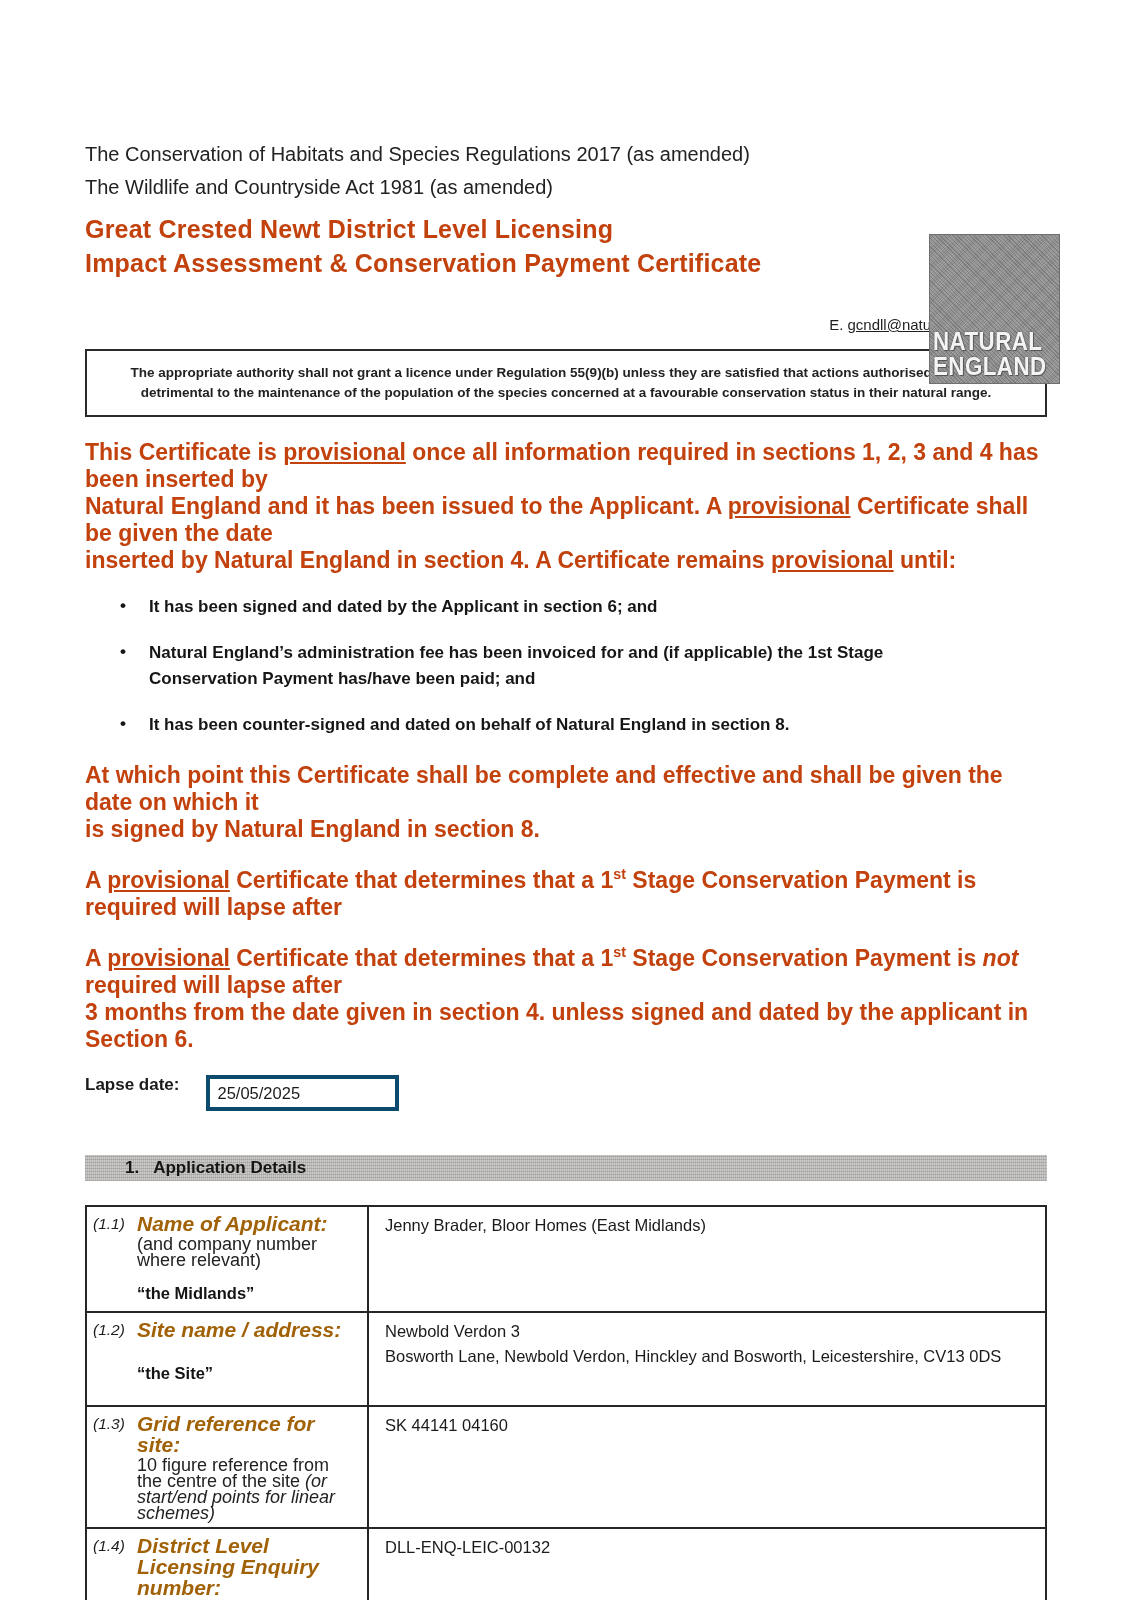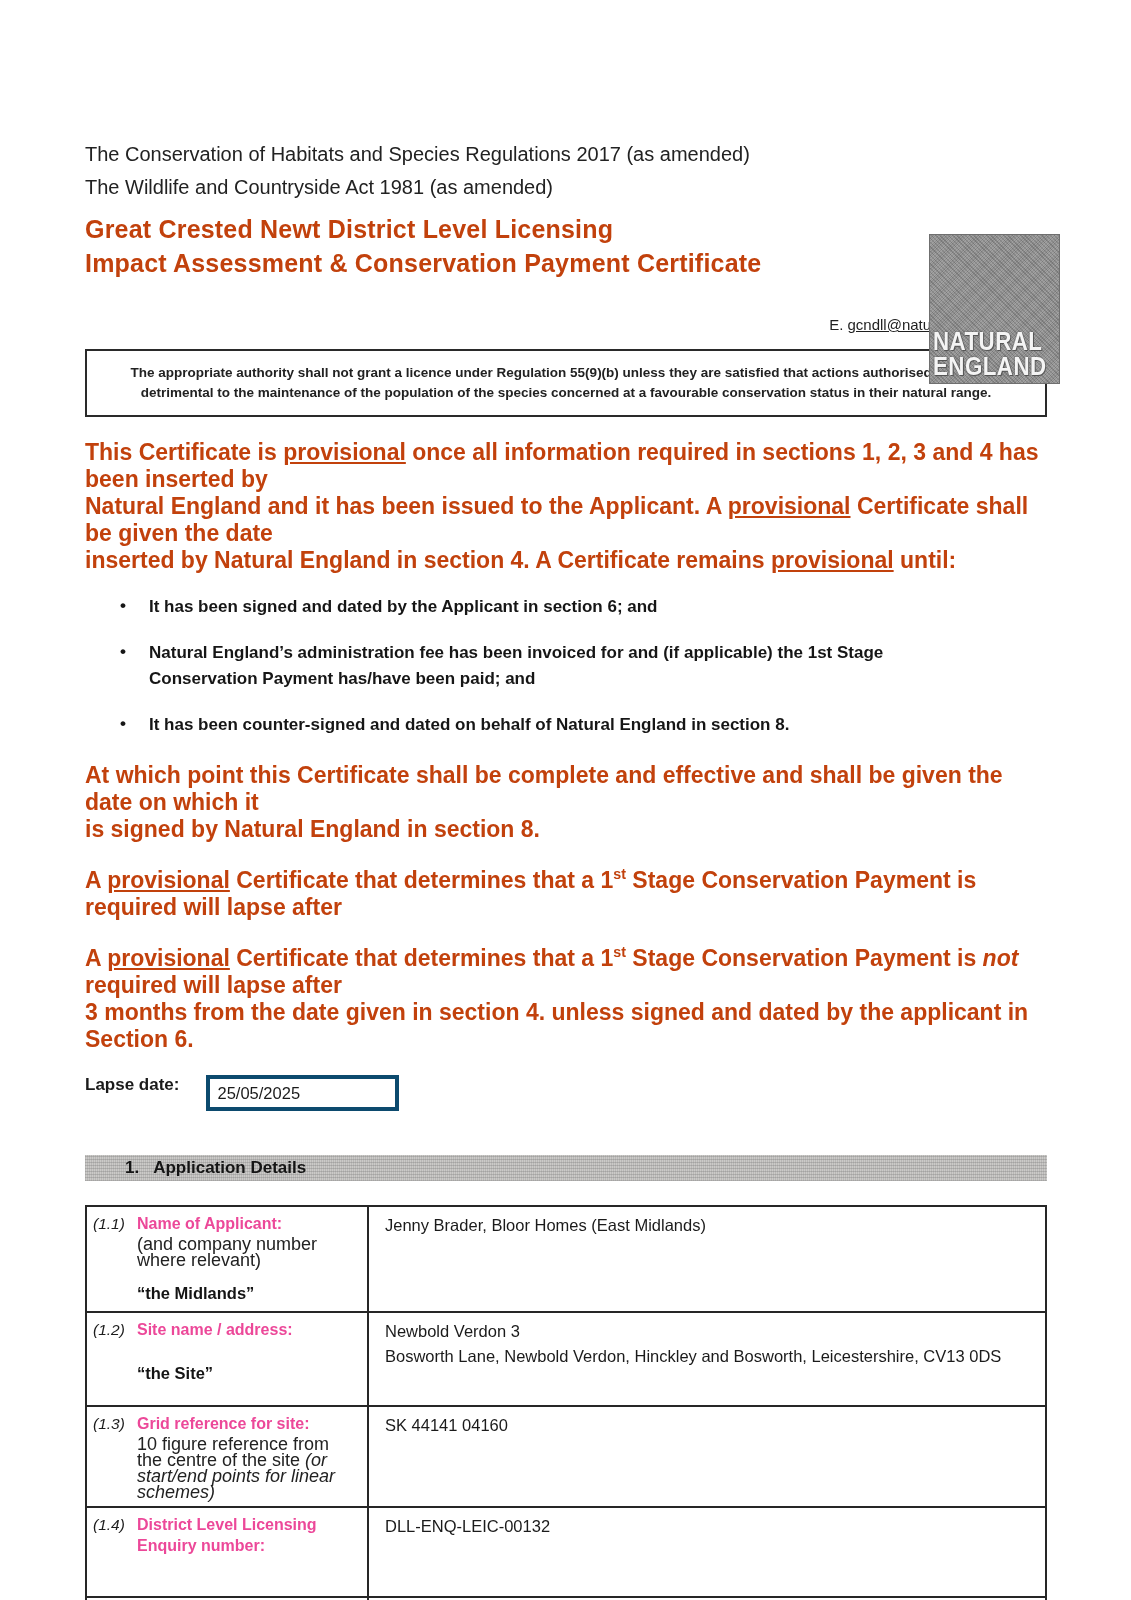--- a/index.html
+++ b/index.html
@@ -82,21 +82,21 @@
   .tbl td{border:2px solid #262626;vertical-align:top;padding:6px 8px 6px 6px;}
   .tbl td.lc{width:266px;border-radius:26px;}
   .tbl tr:nth-child(1) td{height:92px;}
   .tbl tr:nth-child(2) td{height:80px;}
   .tbl tr:nth-child(3) td{height:78px;}
   .tbl tr:nth-child(4) td{height:76px;}
   .tbl tr:nth-child(5) td{height:72px;}
   .lc-flex{display:flex;}
   .refcol{width:44px;flex:0 0 44px;font-style:italic;font-size:15.5px;line-height:21px;color:#1d1d1d;}
   .lblcol{flex:1;}
-  .row-label{font-size:16px;line-height:21px;font-weight:700;color:#ec4899;}
+  .row-label{font-size:21px;line-height:21px;font-weight:700;color:#a16207;font-style:italic;}
   .row-note{font-size:18px;line-height:16px;font-weight:400;margin-top:2px;color:#222;}
   .row-term{font-size:16.5px;font-weight:700;margin-top:16px;color:#141414;}
   .vc{font-size:16.5px;line-height:25px;font-weight:400;color:#1b1b1b;padding-left:10px;}
 </style>
 </head>
 <body>
 
 <div class="page">
 
   <div class="logo">

